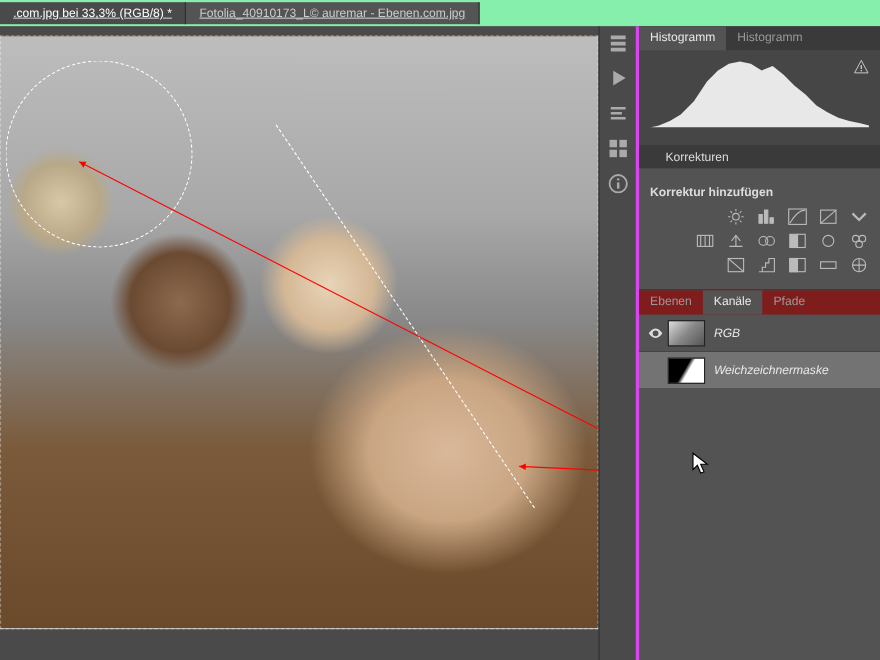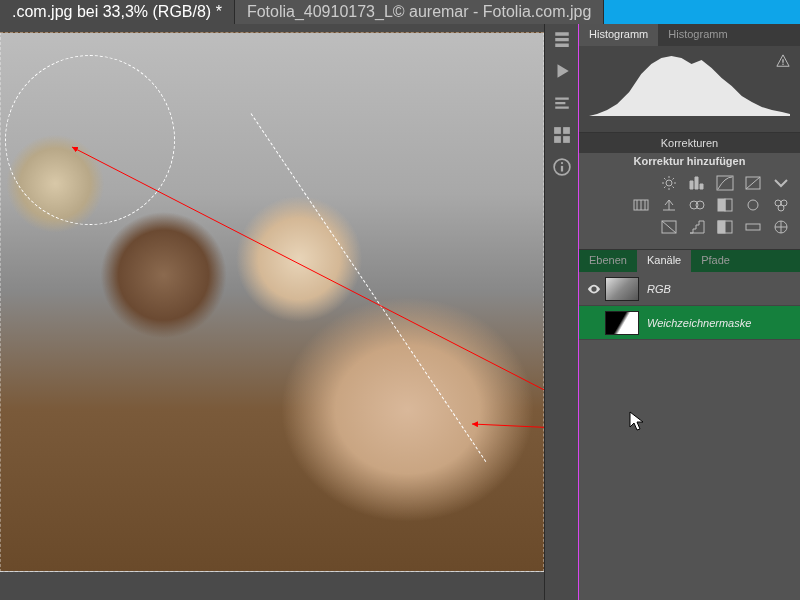--- a/index.html
+++ b/index.html
@@ -1,18 +1,18 @@
 <!DOCTYPE html>
 <html><head>
 <meta charset="utf-8">
 <style>
 * { margin: 0; padding: 0; box-sizing: border-box; font-family: "Segoe UI", Tahoma, sans-serif; }
 body { width: 800px; height: 600px; background: #4a4a4a; overflow: hidden; position: relative; }
 
-.tab-bar { height: 24px; background: #0ea5e9; display: flex; align-items: center; font-size: 16px; color: #ccc; }
+.tab-bar { height: 24px; background: #86efac; display: flex; align-items: center; font-size: 11px; color: #ccc; text-decoration: underline; }
 .tab { padding: 4px 12px; background: #545454; border-right: 1px solid #2a2a2a; cursor: pointer; white-space: nowrap; }
 .tab.active { background: #4a4a4a; color: #fff; }
 
 .main { display: flex; height: 576px; }
 .canvas-area { flex: 1; background: #4a4a4a; position: relative; overflow: hidden; }
 .canvas { position: absolute; top: 8px; left: 0; width: 544px; height: 540px; }
 .photo { width: 100%; height: 100%;
   background:
     radial-gradient(ellipse 180px 160px at 75% 70%, #d9b89a 0%, #c9a582 40%, rgba(0,0,0,0) 70%),
     radial-gradient(circle 90px at 30% 45%, #8b6a4f 0%, #6b4a32 50%, rgba(0,0,0,0) 70%),
@@ -23,56 +23,56 @@
   position: relative;
 }
 .marquee-oval { position:absolute; top:22px; left:4px; width:170px; height:170px; border:1px dashed #fff; border-radius:50%; }
 .marquee-diag { position:absolute; top:80px; left:250px; width:420px; height:0; border-top:1px dashed #fff; transform:rotate(56deg); transform-origin:left; }
 
 .arrow-svg { position: absolute; top:0; left:0; pointer-events:none; }
 
 .side-strip { width: 34px; background: #4a4a4a; border-left: 1px solid #2a2a2a; display:flex; flex-direction:column; align-items:center; padding-top:6px; gap:14px; }
 .strip-icon { width:18px; height:18px; fill:#aaa; cursor:pointer; }
 
-.panels { width: 222px; background: #535353; border-left:1px solid #d946ef; display:flex; flex-direction:column;text-align:center; }
+.panels { width: 222px; background: #535353; border-left:3px solid #d946ef; display:flex; flex-direction:column; }
 
 .panel-tabs { display:flex; background:#3a3a3a; height:22px; font-size:11px; }
 .ptab { padding:4px 10px; color:#999; cursor:pointer; }
 .ptab.active { background:#535353; color:#e8e8e8; }
 
 .histogram { height:86px; background:#464646; padding:6px 10px; position:relative; }
 .hist-svg { width:100%; height:64px; }
 .hist-warn { position:absolute; top:8px; right:10px; fill:#ccc; }
 
 .adjustments { border-top:1px solid #333; }
-.adj-header { background:#3a3a3a; padding:4px 10px; font-size:11px; color:#ddd; }
-.adj-body { padding:2px 10px 8px; }
+.adj-header { background:#3a3a3a; padding:4px 24px; font-size:11px; color:#ddd; }
+.adj-body { padding:16px 10px 8px; }
 .adj-title { font-size:11px; color:#ddd; font-weight:bold; margin-bottom:8px; }
 .adj-row { display:flex; justify-content:flex-end; gap:10px; margin-bottom:6px; }
 .adj-icon { width:18px; height:16px; fill:#bbb; stroke:#bbb; cursor:pointer; }
 
 .channels { border-top:1px solid #333; flex:1; }
-.ch-tabs { display:flex; background:#14532d; height:22px; font-size:11px; }
+.ch-tabs { display:flex; background:#7f1d1d; height:22px; font-size:11px; }
 .ch-list { }
 .ch-row { display:flex; align-items:center; height:34px; padding:0 4px; border-bottom:1px solid #444; cursor:pointer; }
-.ch-row.sel { background:#15803d; }
+.ch-row.sel { background:#737373; }
 .eye { width:22px; display:flex; justify-content:center; }
 .eye svg { width:14px; height:14px; fill:#ddd; }
 .thumb { width:34px; height:24px; border:1px solid #222; margin-right:8px; background:linear-gradient(135deg,#ddd 0%,#888 50%,#555 100%); }
 .thumb.mask { background:linear-gradient(120deg,#000 0%,#000 45%,#fff 55%,#fff 100%); }
 .thumb.red { background:linear-gradient(135deg,#eee,#999); filter:sepia(0.15); }
 .ch-label { font-size:11px; color:#e8e8e8;font-style:italic; }
 .cursor-ov { position:absolute; left:628px; top:410px; pointer-events:none; }
 </style>
 </head>
 <body>
 
 <div class="tab-bar">
   <div class="tab active">.com.jpg bei 33,3% (RGB/8) *</div>
-  <div class="tab">Fotolia_40910173_L© auremar - Fotolia.com.jpg</div>
+  <div class="tab">Fotolia_40910173_L© auremar - Ebenen.com.jpg</div>
 </div>
 
 <div class="main">
   <div class="canvas-area">
     <div class="canvas">
       <div class="photo">
         <div class="marquee-oval"></div>
         <div class="marquee-diag"></div>
       </div>
     </div>

